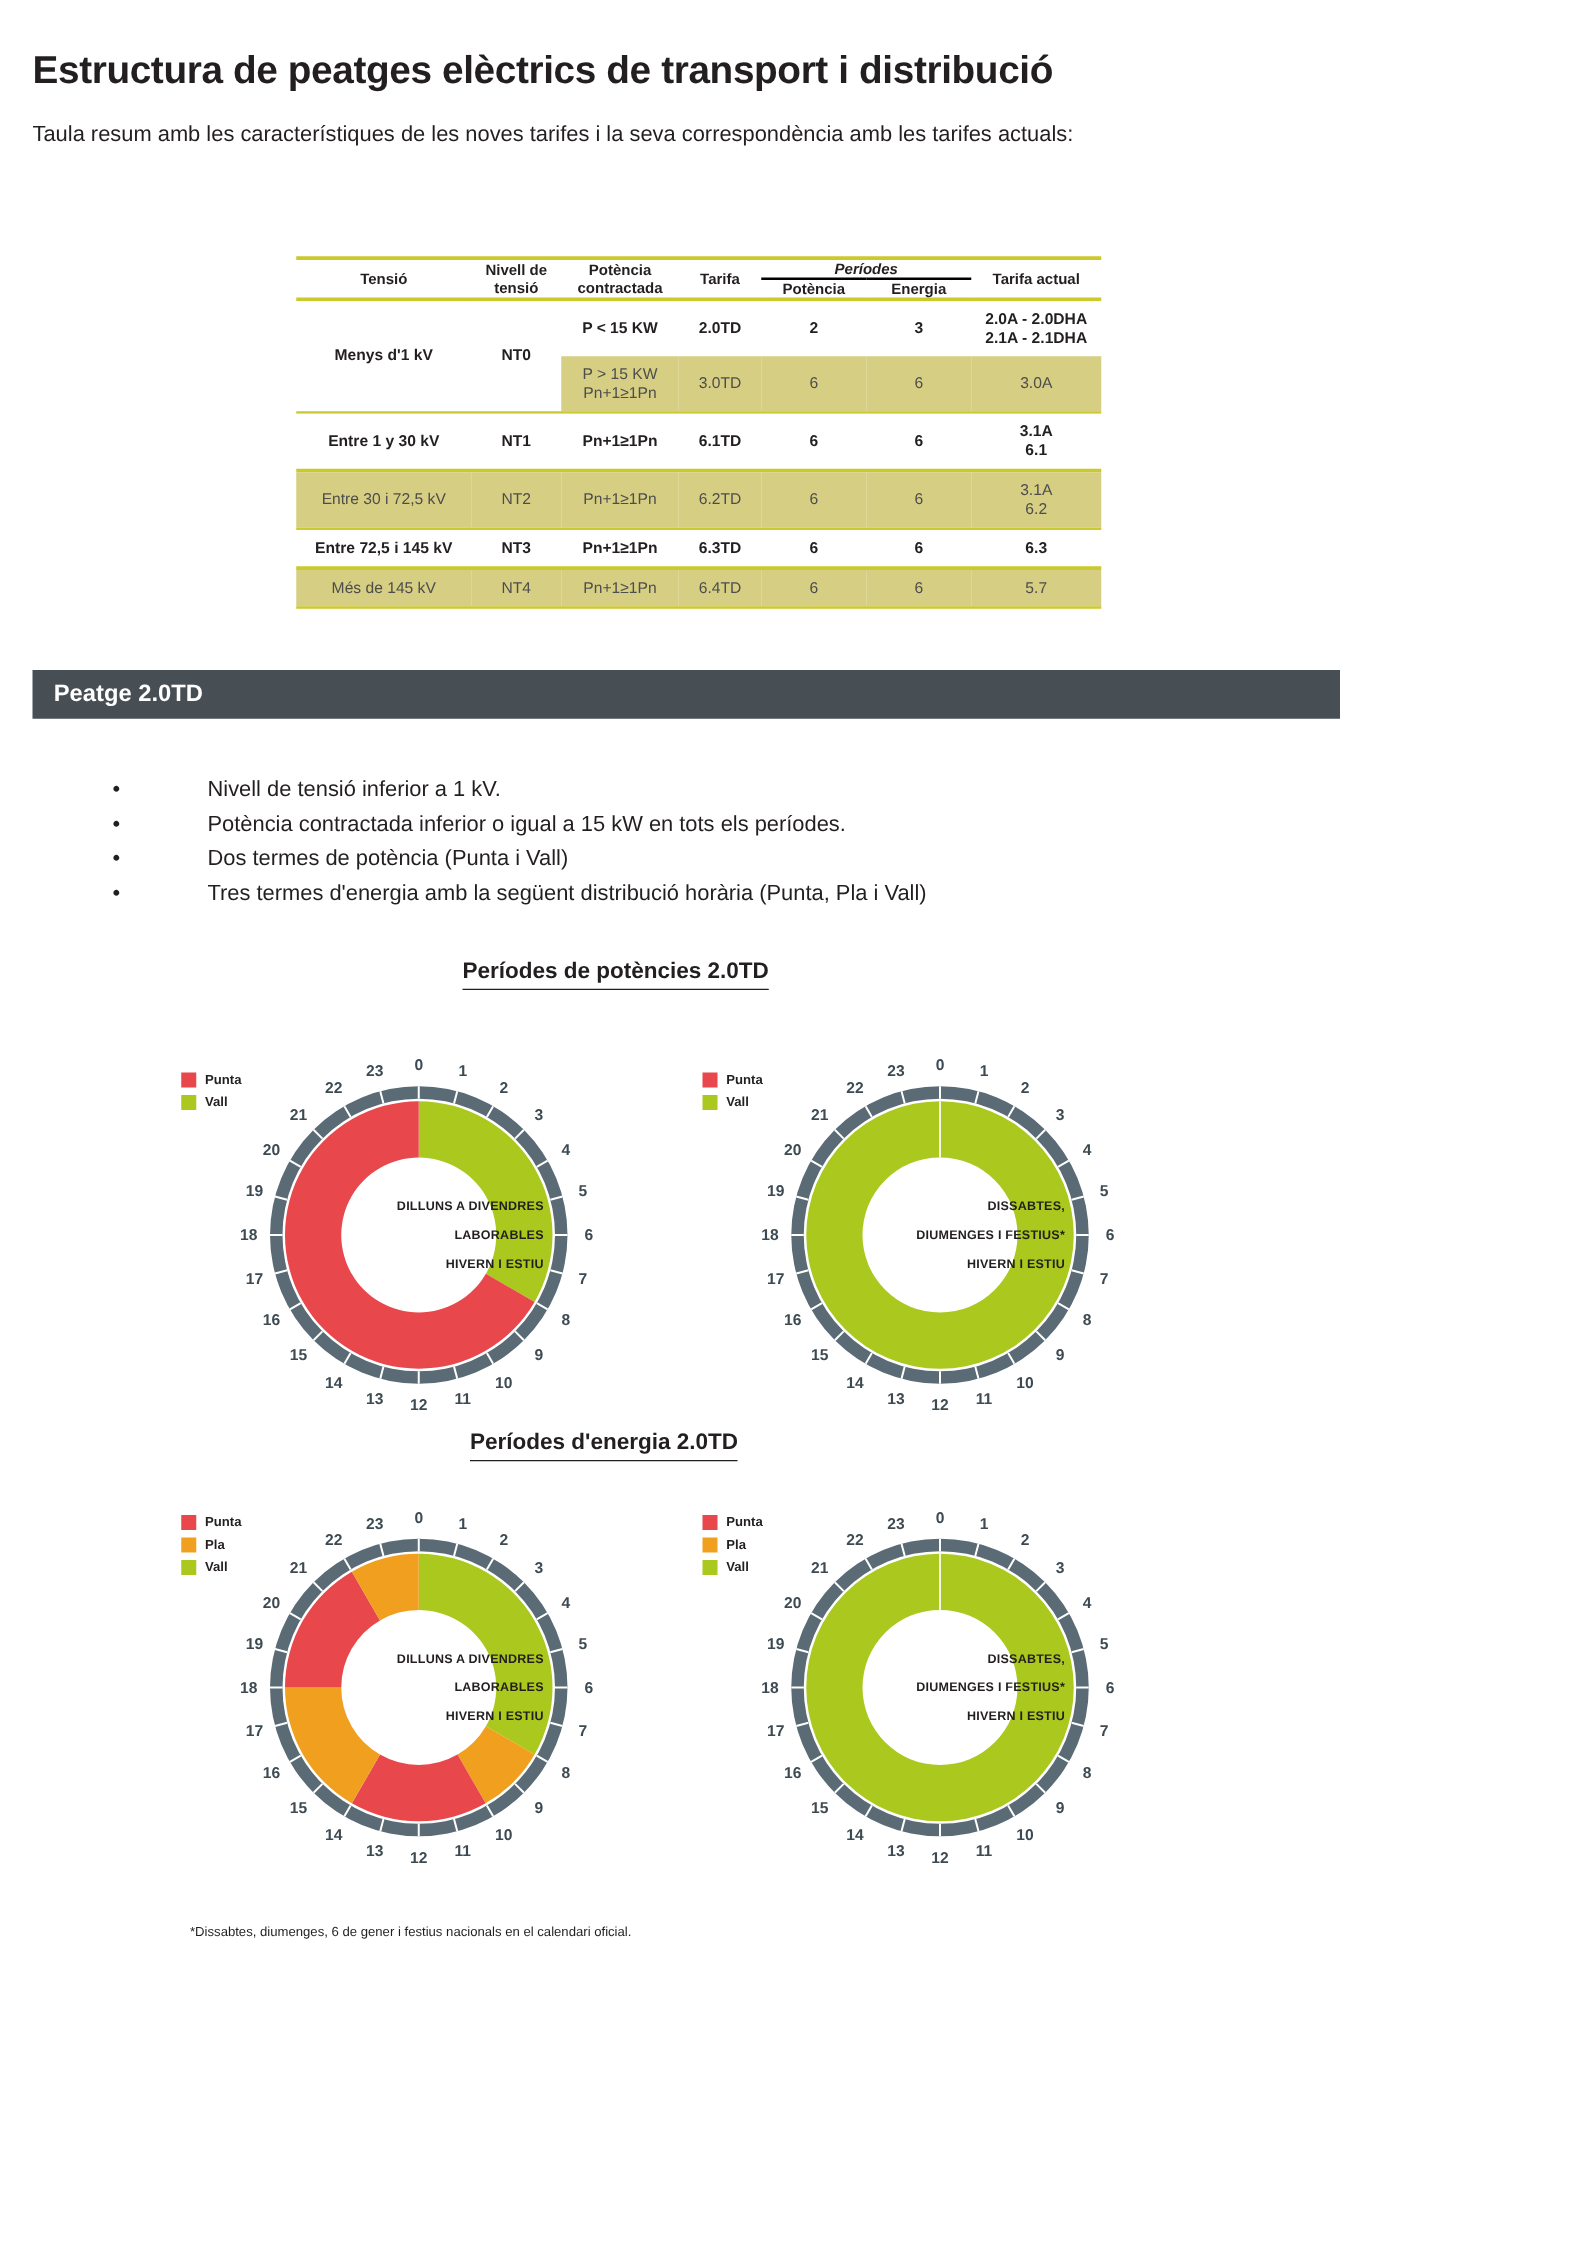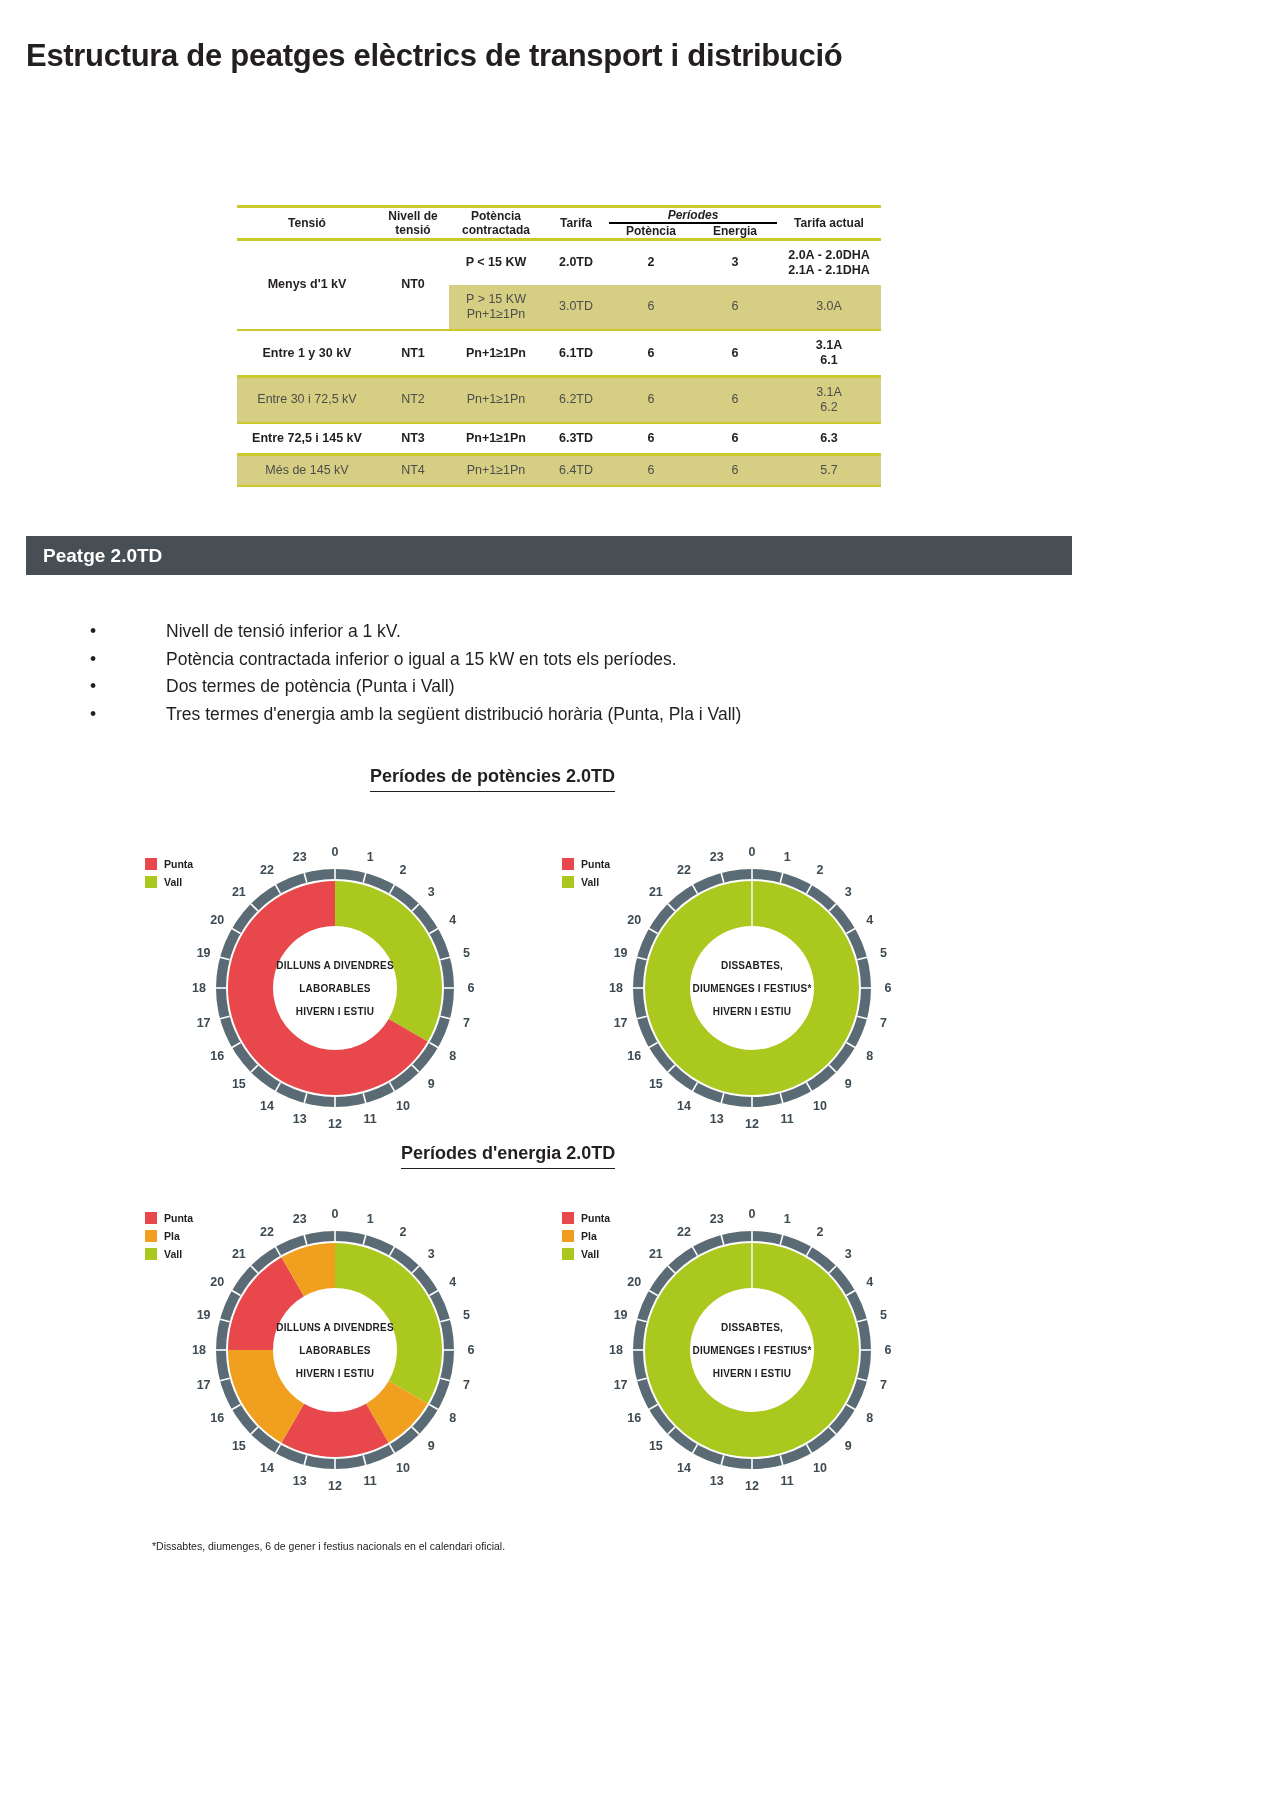--- a/index.html
+++ b/index.html
@@ -75,48 +75,49 @@
   .bullets .b-txt{ white-space:nowrap; }
 
   
   .chart-title{
     position:absolute;
     font-size:18px; font-weight:bold; color:#231f20;
     border-bottom:1.5px solid #231f20;
     padding-bottom:4px;
   }
   #title-pot{ left:370px; top:766px; }
-  #title-ene{ left:401px; top:1143px; }
+  #title-ene{ left:376px; top:1143px; }
 
   
   .donut-wrap{ position:absolute; }
   .legend{ position:absolute; font-size:10.5px; font-weight:bold; color:#231f20; }
   .legend .lg-item{ display:flex; align-items:center; margin-bottom:6px; }
   .legend .sw{ width:12px; height:12px; margin-right:7px; display:inline-block; }
   .centerlabel{
-    position:absolute; text-align:center;
+    position:absolute; text-align:right;
     font-size:10px; font-weight:bold; color:#231f20;
     line-height:23px; letter-spacing:0.2px;
     width:200px;
   }
   .hour-num{
     position:absolute; font-size:12.5px; font-weight:bold;
     color:#3d4a52; transform:translate(-50%,-50%);
   }
   .footnote{
     position:absolute; left:152px; top:1540px;
     font-size:10.5px; color:#231f20;
   }
 </style>
 </head>
 <body>
 
 <div class="page-title">Estructura de peatges elèctrics de transport i distribució</div>
 
 <div class="intro">
+  <div>Taula resum amb les característiques de les noves tarifes i la seva correspondència amb les tarifes actuals:</div>
 </div>
 
 <table class="tariff-table">
   <tbody>
       <tr>
     <td class="rule-top" colspan="7"></td>
   </tr>
   <tr>
     <td class="hdr-cell" rowspan="2" style="width:140px">Tensió</td>
     <td class="hdr-cell" rowspan="2" style="width:72px">Nivell de<br>tensió</td>

